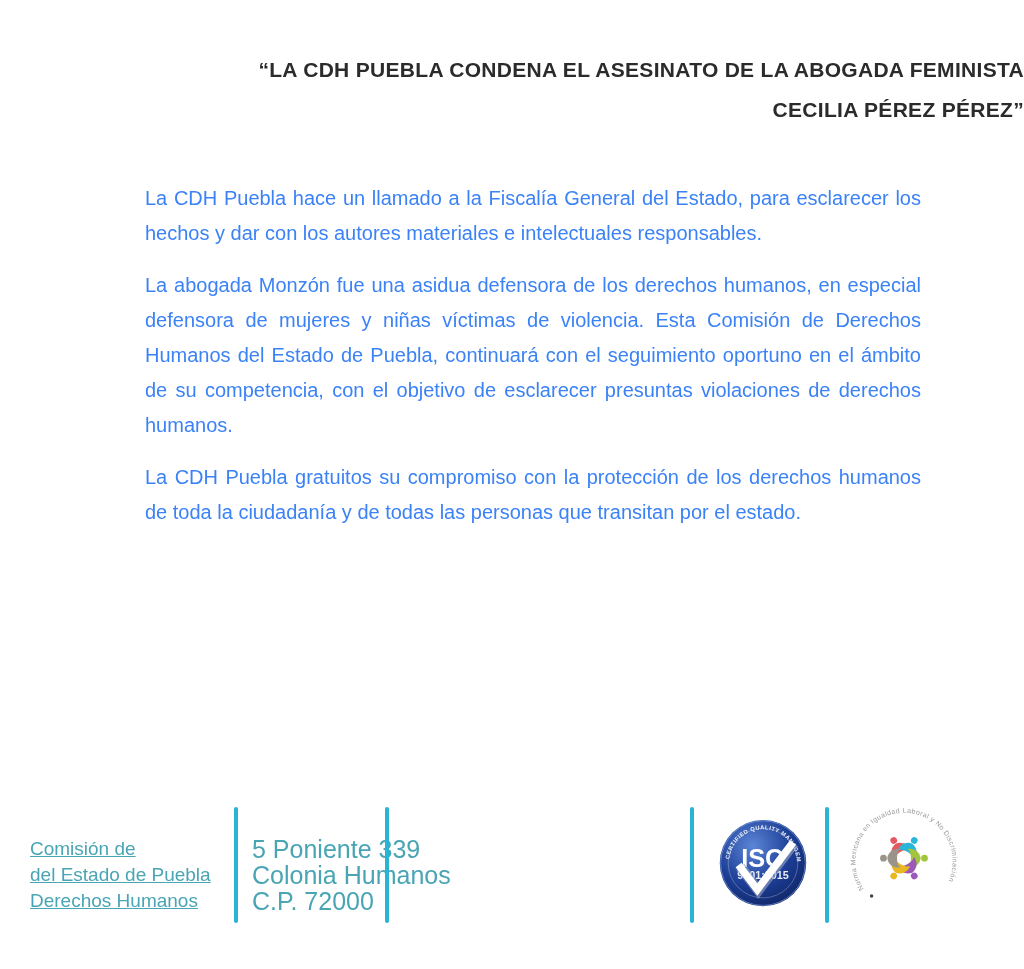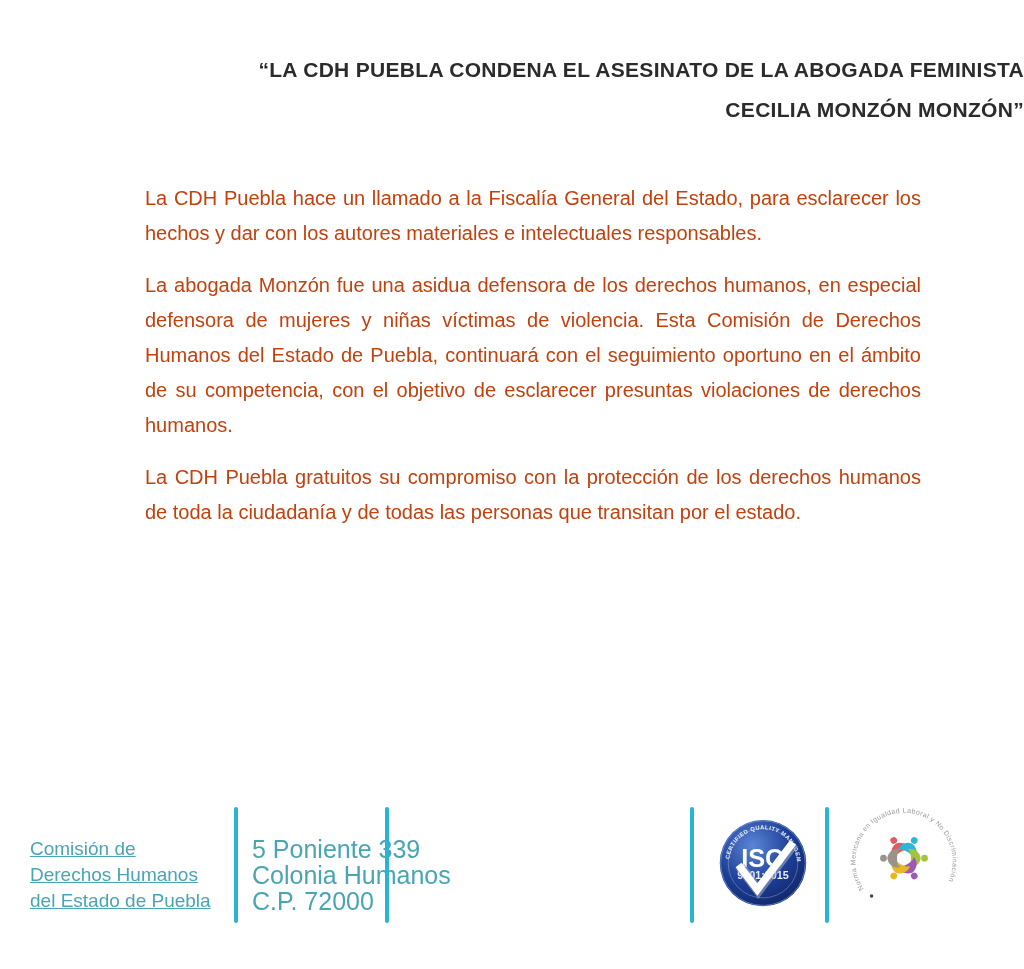--- a/index.html
+++ b/index.html
@@ -19,21 +19,21 @@
     color:#2b2b2b;
     font-weight:bold;
     font-size:21px;
     line-height:40px;
     letter-spacing:0.3px;
   }
 
   
   .body-block {
     position:absolute; top:181px; left:145px; width:776px;
-    color:#c2410c;
+    color:#3b82f6;
     font-size:20px;
     line-height:35px;
     text-align:justify;
   }
   .body-block p { margin:0 0 17px 0; }
 
   
   .footer { position:absolute; left:0; top:800px; width:1024px; height:169px; }
   .teal { color:#49a5b4; }
   .f-org {
@@ -62,35 +62,35 @@
   .seal-wrap { position:absolute; left:850px; top:2px; width:108px; height:108px; }
   svg { display:block; }
 </style>
 </head>
 <body>
 
 <div class="page">
 
   <div class="title-block">
     <div>“LA CDH PUEBLA CONDENA EL ASESINATO DE LA ABOGADA FEMINISTA</div>
-    <div>CECILIA MONZÓN MONZÓN”</div>
+    <div>CECILIA PÉREZ PÉREZ”</div>
   </div>
 
   <div class="body-block">
     <p>La CDH Puebla hace un llamado a la Fiscalía General del Estado, para esclarecer los hechos y dar con los autores materiales e intelectuales responsables.</p>
     <p>La abogada Monzón fue una asidua defensora de los derechos humanos, en especial defensora de mujeres y niñas víctimas de violencia. Esta Comisión de Derechos Humanos del Estado de Puebla, continuará con el seguimiento oportuno en el ámbito de su competencia, con el objetivo de esclarecer presuntas violaciones de derechos humanos.</p>
     <p>La CDH Puebla gratuitos su compromiso con la protección de los derechos humanos de toda la ciudadanía y de todas las personas que transitan por el estado.</p>
   </div>
 
   <div class="footer">
 
     <div class="f-org teal">
       <div>Comisión de</div>
+      <div>del Estado de Puebla</div>
       <div>Derechos Humanos</div>
-      <div>del Estado de Puebla</div>
     </div>
 
     <div class="v-divider d1"></div>
 
     <div class="f-addr teal">
       <div>5 Poniente 339</div>
       <div>Colonia Humanos</div>
       <div>C.P. 72000</div>
     </div>
 

